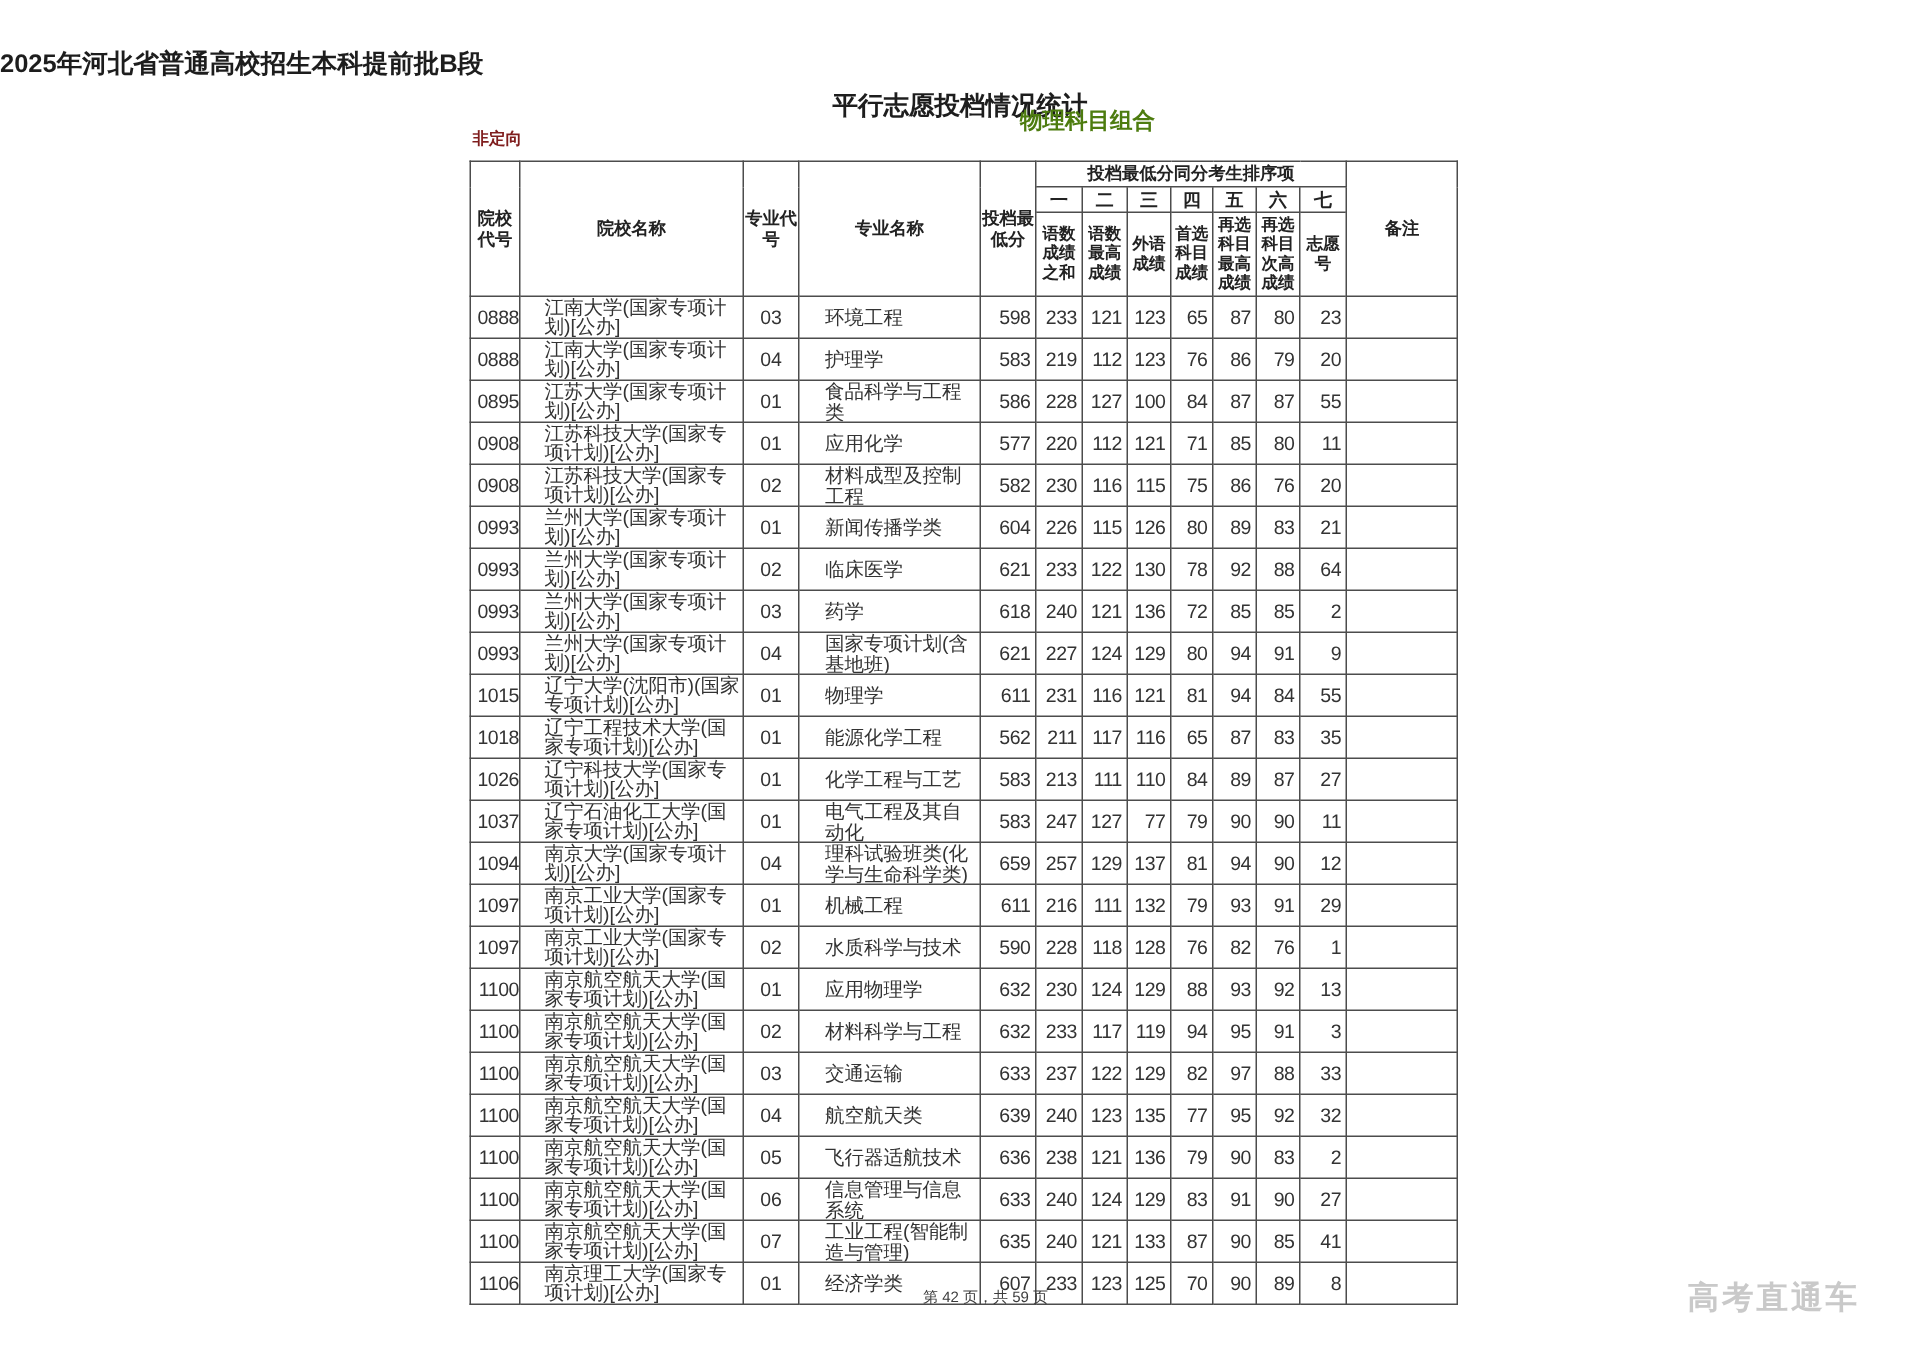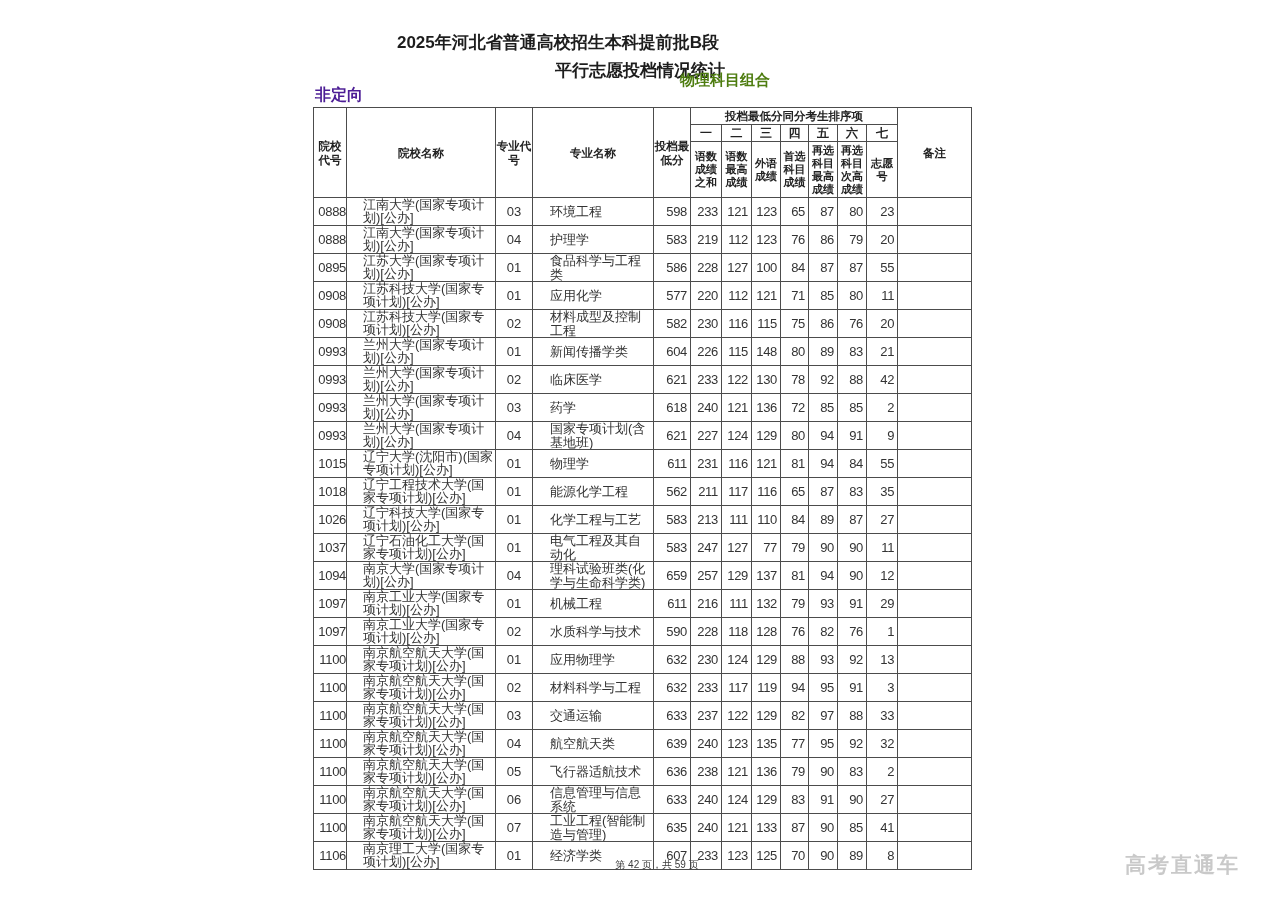--- a/index.html
+++ b/index.html
@@ -1,24 +1,24 @@
 <!DOCTYPE html>
 <html><head>
 <meta charset="utf-8">
 <style>
   * { margin: 0; padding: 0; box-sizing: border-box; }
   html, body { background: #ffffff; }
   body { width: 1280px; height: 905px; font-family: "Liberation Sans", sans-serif; color: #2b2b2b; }
   .page { position: relative; width: 1280px; height: 905px; background: #ffffff; overflow: hidden; }
 
-  .doc-title { position: absolute; left: 0; top: 30px; width: 1116px; text-align: center;
+  .doc-title { position: absolute; left: 0; top: 30px; width: 1116px; 
                font-size: 17px; font-weight: bold; color: #1d1d1d; line-height: 26px; }
   .doc-subtitle { position: absolute; left: 0; top: 58px; width: 1280px; text-align: center;
                   font-size: 17px; font-weight: bold; color: #1d1d1d; line-height: 26px; }
-  .label-nondirected { position: absolute; left: 315px; top: 85px; font-size: 16px; font-weight: bold; color: #4c1d95; }
+  .label-nondirected { position: absolute; left: 315px; top: 85px; font-size: 11px; font-weight: bold; color: #7f1d1d; }
   .label-subject { position: absolute; left: 680px; top: 71px; font-size: 15px; font-weight: bold; color: #4d7c0f; }
 
   table.stats { position: absolute; left: 313px; top: 107px; width: 652px;
                 border-collapse: collapse; table-layout: fixed; }
   table.stats th, table.stats td { border: 1px solid #4c4c4c; overflow: hidden; }
 
   table.stats th { font-weight: bold; color: #222; text-align: center; vertical-align: middle;
                    font-size: 12px; line-height: 14px; padding: 0; }
   tr.hrow-1 th { height: 17px; font-size: 11.5px; margin-left: 43px; }
   tr.hrow-2 th { height: 17px; font-size: 12px; }
@@ -171,40 +171,40 @@
           <td class="c12"></td>
         </tr>
         <tr>
           <td class="c0">0993</td>
           <td class="c1">兰州大学(国家专项计划)[公办]</td>
           <td class="c2">01</td>
           <td class="c3">新闻传播学类</td>
           <td class="c4 num">604</td>
           <td class="c5 num">226</td>
           <td class="c6 num">115</td>
-          <td class="c7 num">148</td>
+          <td class="c7 num">126</td>
           <td class="c8 num">80</td>
           <td class="c9 num">89</td>
           <td class="c10 num">83</td>
           <td class="c11 num">21</td>
           <td class="c12"></td>
         </tr>
         <tr>
           <td class="c0">0993</td>
           <td class="c1">兰州大学(国家专项计划)[公办]</td>
           <td class="c2">02</td>
           <td class="c3">临床医学</td>
           <td class="c4 num">621</td>
           <td class="c5 num">233</td>
           <td class="c6 num">122</td>
           <td class="c7 num">130</td>
           <td class="c8 num">78</td>
           <td class="c9 num">92</td>
           <td class="c10 num">88</td>
-          <td class="c11 num">42</td>
+          <td class="c11 num">64</td>
           <td class="c12"></td>
         </tr>
         <tr>
           <td class="c0">0993</td>
           <td class="c1">兰州大学(国家专项计划)[公办]</td>
           <td class="c2">03</td>
           <td class="c3">药学</td>
           <td class="c4 num">618</td>
           <td class="c5 num">240</td>
           <td class="c6 num">121</td>

